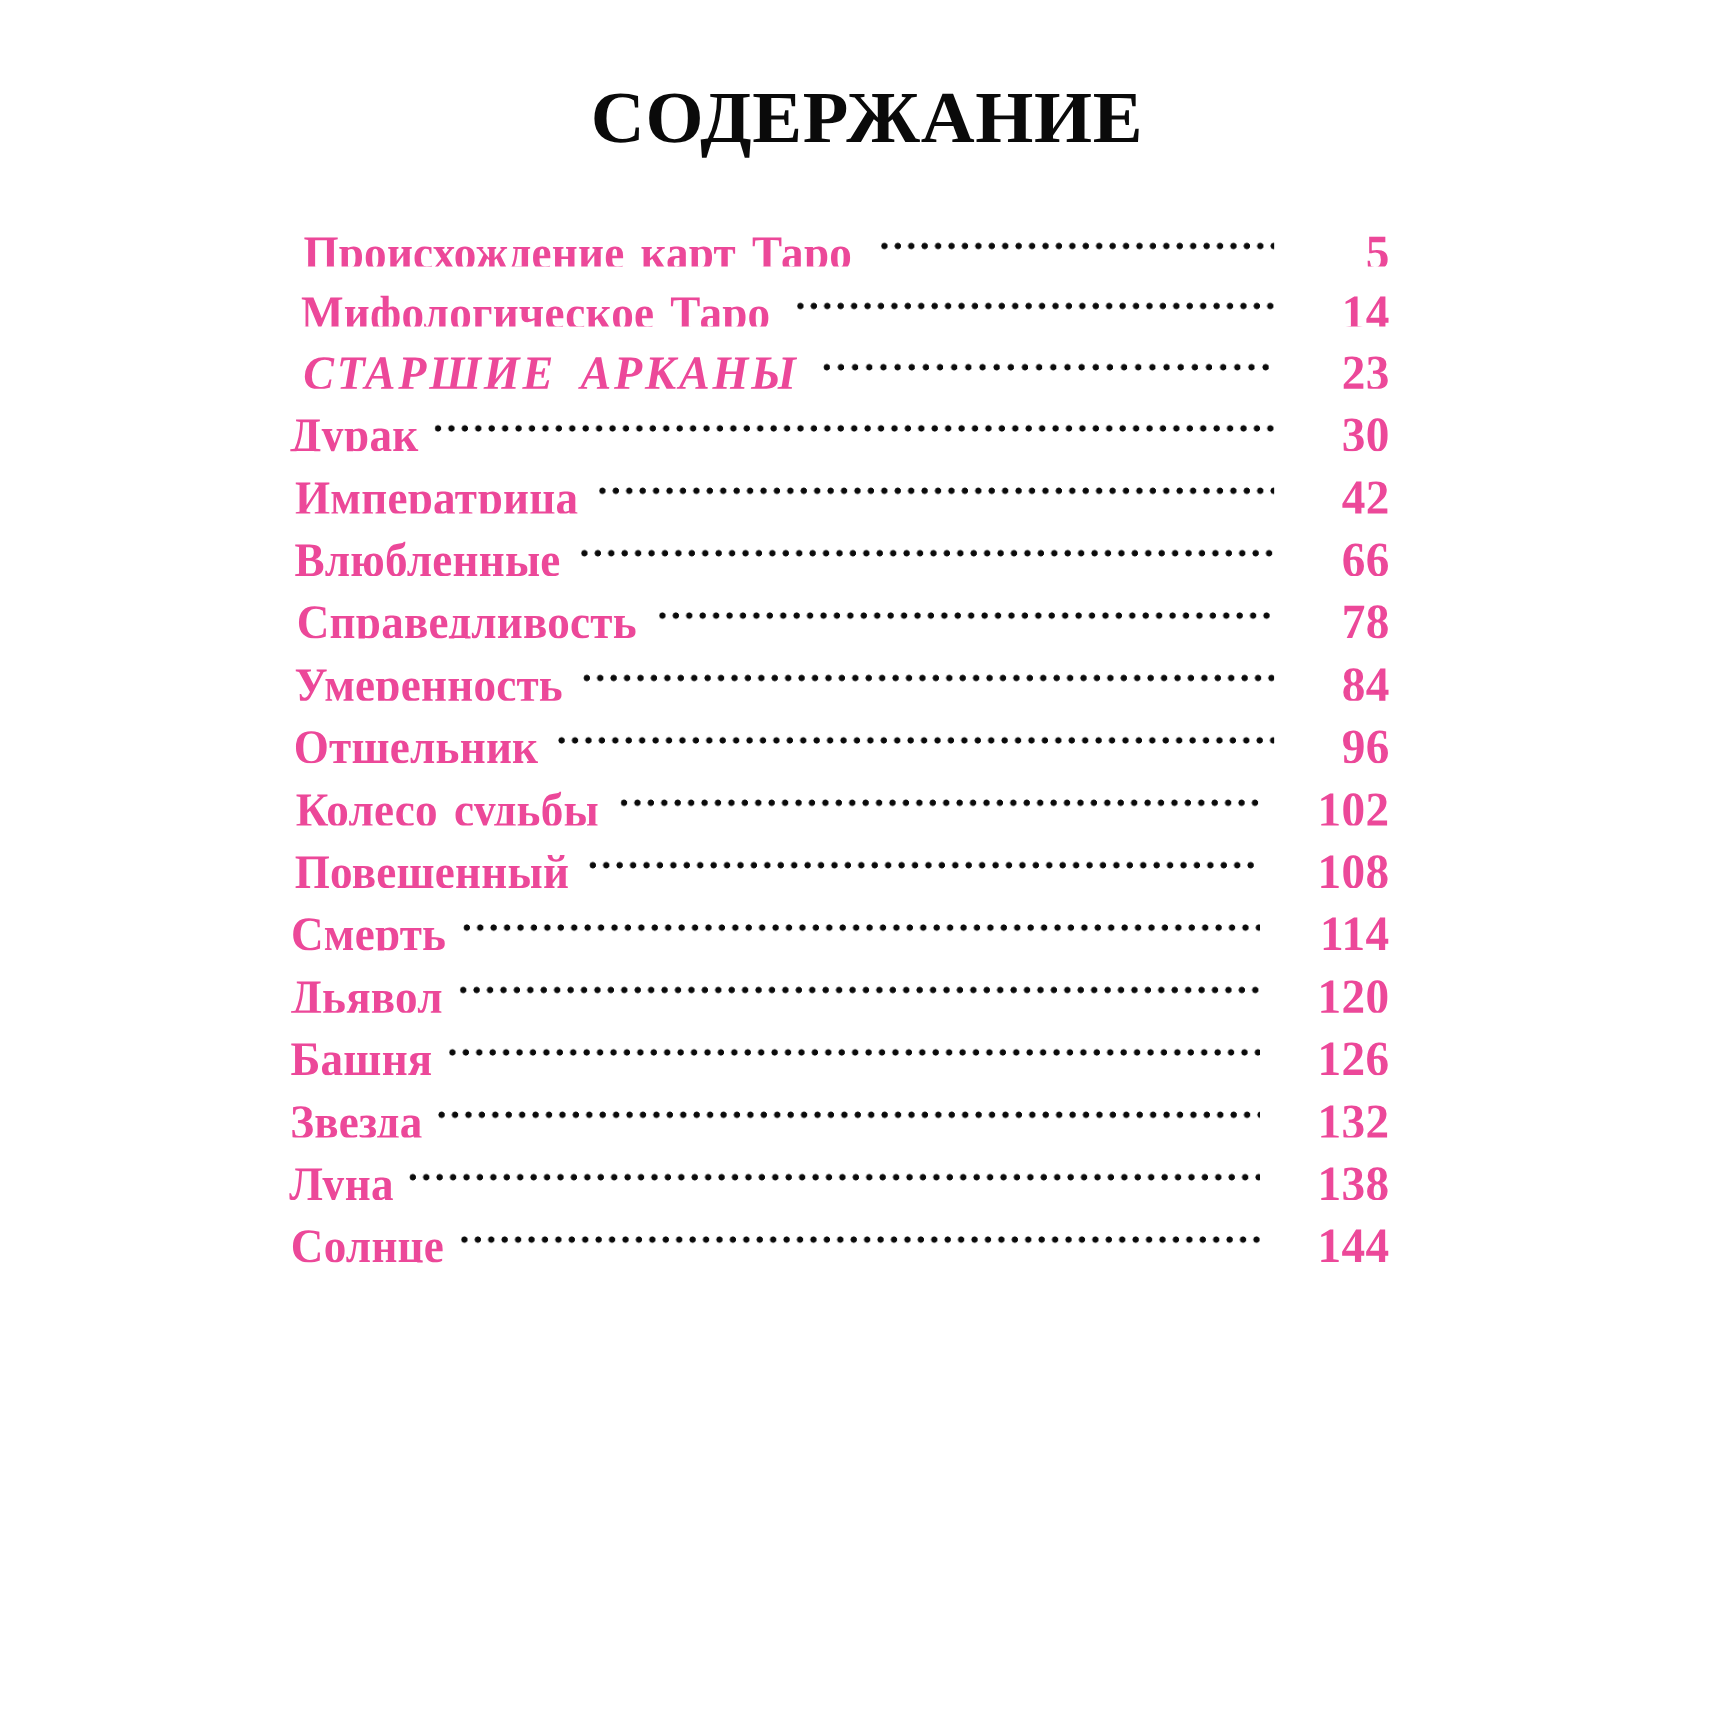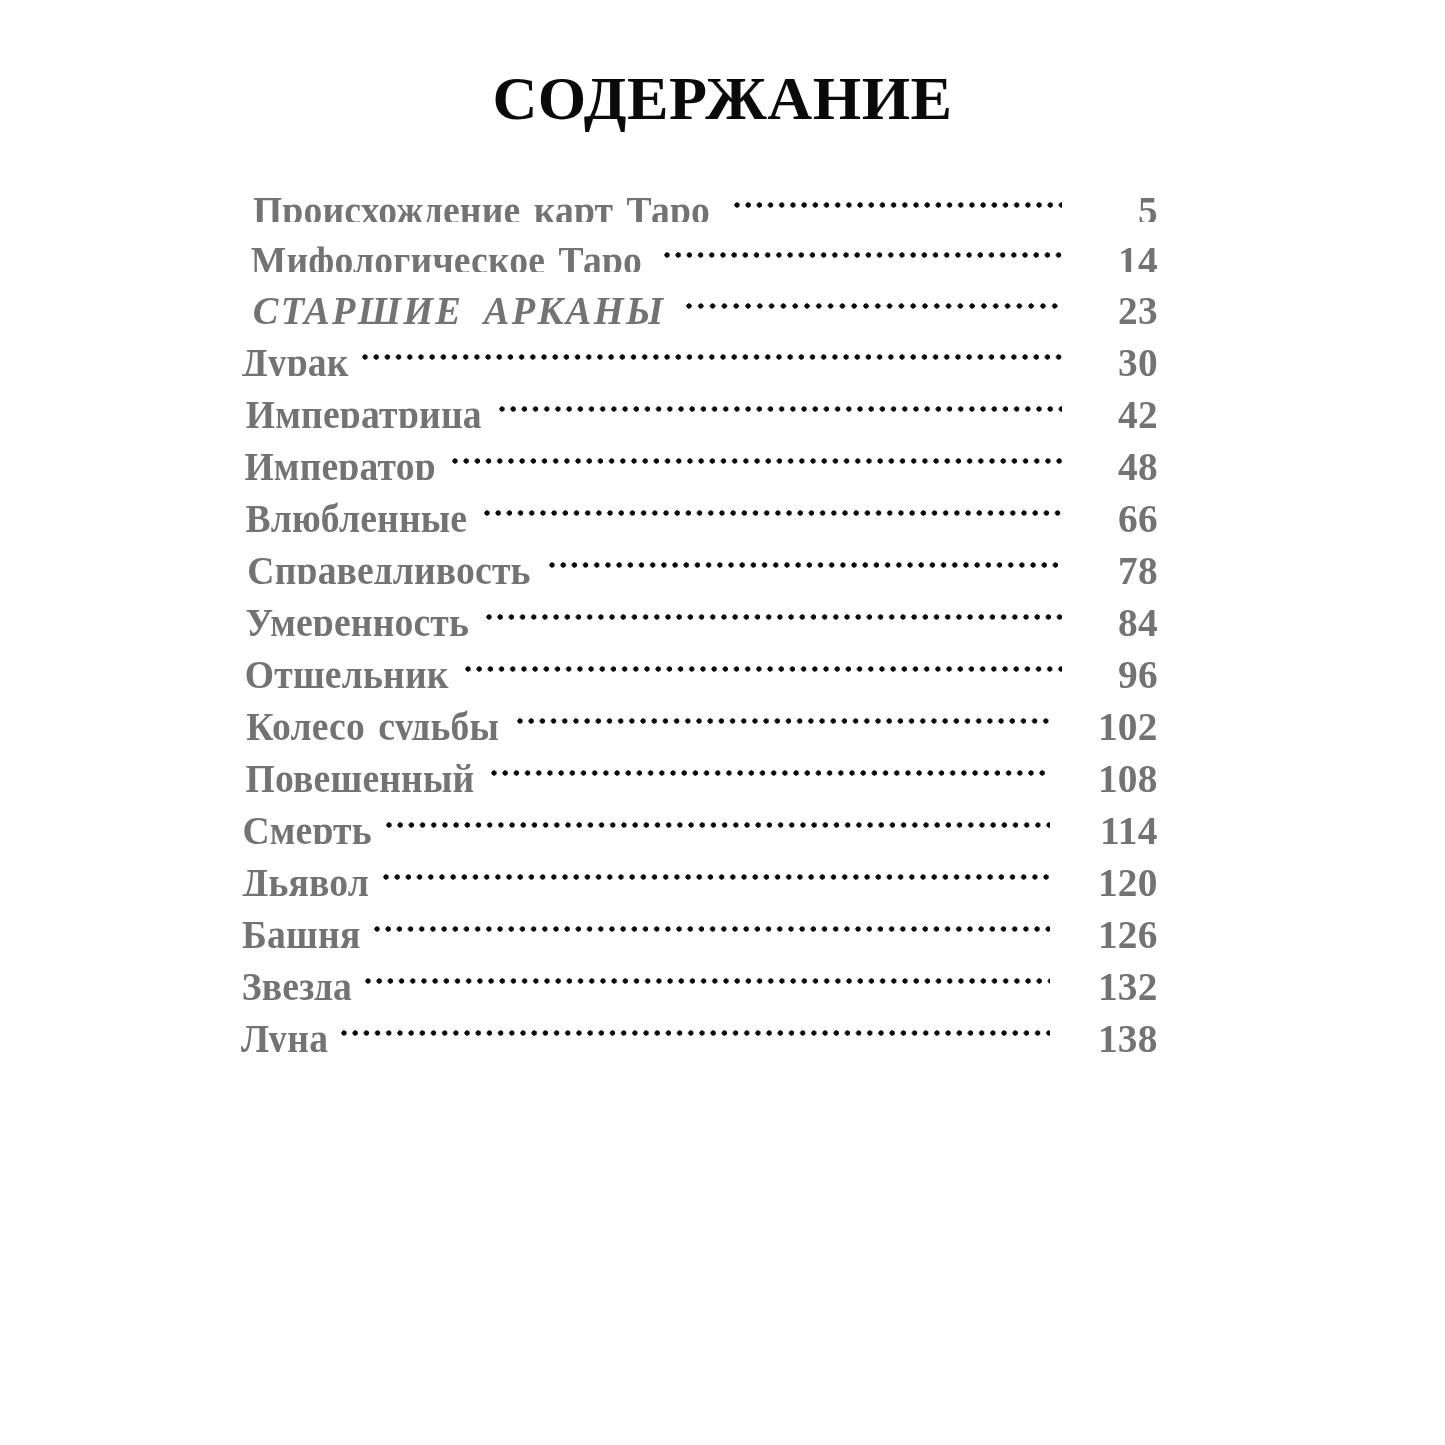--- a/index.html
+++ b/index.html
@@ -47,21 +47,21 @@
 
   
   .toc-row {
     display: flex;
     align-items: baseline;
     width: 100%;
     height: 52px;
     font-weight: 700;
     font-size: 40px;
     line-height: 52px;
-    color: #737373;
+    color: #ec4899;
     white-space: nowrap;
     overflow: hidden;
   }
 
   .toc-row.tight {
     height: 50px;
     line-height: 50px;
   }
 
   .toc-label {
@@ -154,25 +154,20 @@
         <span class="toc-label">Дурак</span>
         <span class="toc-dots"></span>
         <span class="toc-page">30</span>
       </div>
       <div class="toc-row">
         <span class="toc-label">Императрица</span>
         <span class="toc-dots"></span>
         <span class="toc-page">42</span>
       </div>
       <div class="toc-row">
-        <span class="toc-label">Император</span>
-        <span class="toc-dots"></span>
-        <span class="toc-page">48</span>
-      </div>
-      <div class="toc-row">
         <span class="toc-label">Влюбленные</span>
         <span class="toc-dots"></span>
         <span class="toc-page">66</span>
       </div>
       <div class="toc-row">
         <span class="toc-label">Справедливость</span>
         <span class="toc-dots"></span>
         <span class="toc-page">78</span>
       </div>
       <div class="toc-row">
@@ -213,15 +208,20 @@
       <div class="toc-row">
         <span class="toc-label">Звезда</span>
         <span class="toc-dots"></span>
         <span class="toc-page wide">132</span>
       </div>
       <div class="toc-row">
         <span class="toc-label">Луна</span>
         <span class="toc-dots"></span>
         <span class="toc-page wide">138</span>
       </div>
+      <div class="toc-row">
+        <span class="toc-label">Солнце</span>
+        <span class="toc-dots"></span>
+        <span class="toc-page wide">144</span>
+      </div>
     </div>
 
 </div>
 
 </body></html>

